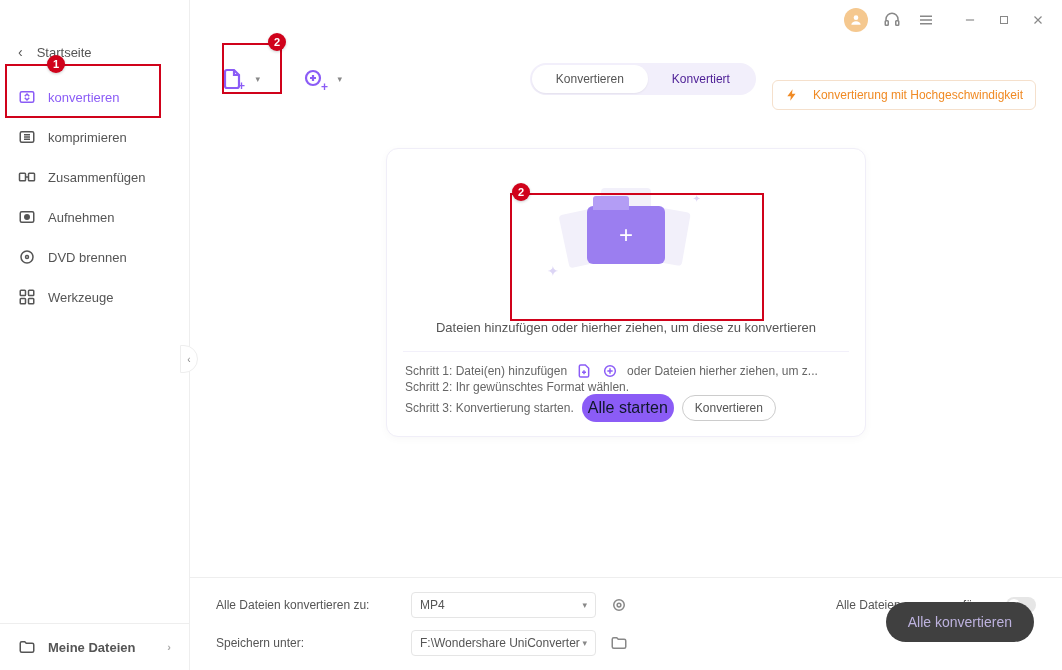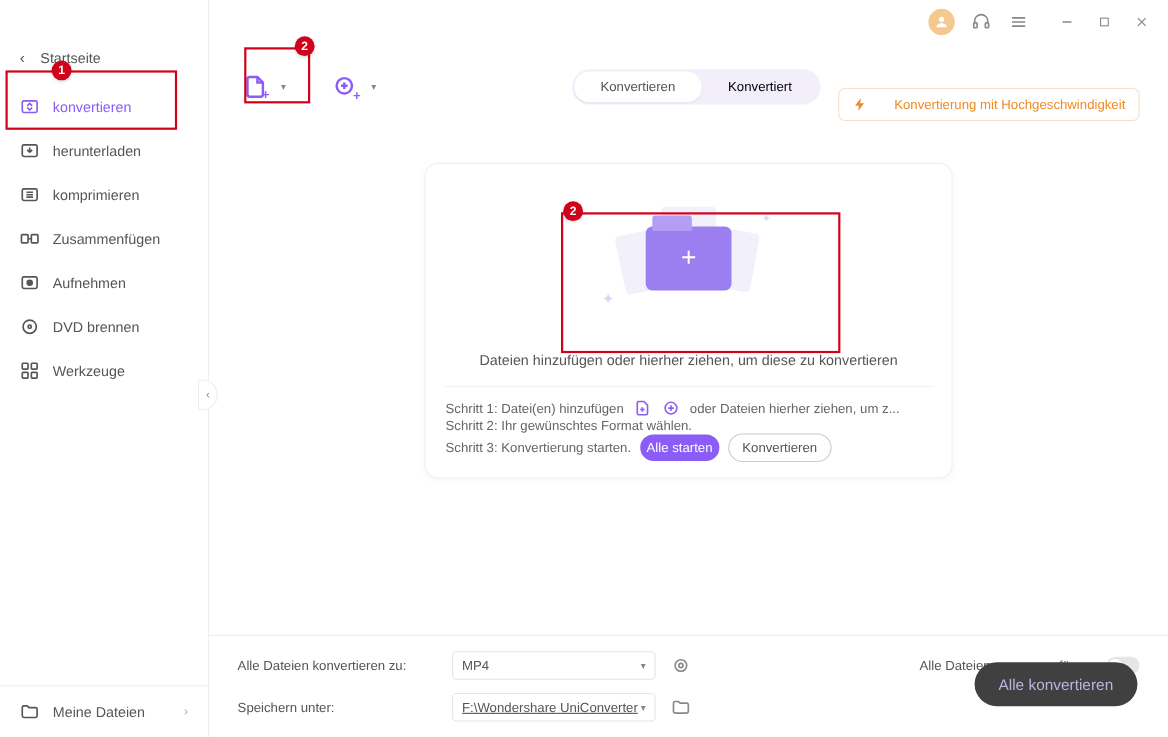--- a/index.html
+++ b/index.html
@@ -10,40 +10,40 @@
 .sidebar { width: 190px; height: 100%; background: #fff; border-right: 1px solid #eee; display: flex; flex-direction: column; padding-top: 36px; }
 .sidebar-back { display: flex; align-items: center; padding: 8px 18px; margin-bottom: 10px; cursor: pointer; }
 .sidebar-back .chev { font-size: 14px; color: #555; margin-right: 14px; }
 .sidebar-back .label { color: #555; font-size: 13px; }
 .sidebar-items { display: flex; flex-direction: column; gap: 2px; }
 .sidebar-item { display: flex; align-items: center; padding: 10px 18px; cursor: pointer; color: #555; }
 .sidebar-item.active { color: #8b5cf6; }
 .sidebar-item .icon { width: 18px; height: 18px; margin-right: 12px; display: inline-flex; align-items: center; justify-content: center; }
 .sidebar-collapse { position: absolute; left: 180px; top: 345px; width: 18px; height: 28px; background: #fff; border: 1px solid #eee; border-radius: 0 14px 14px 0; display: flex; align-items: center; justify-content: center; font-size: 10px; color: #888; cursor: pointer; }
 .sidebar-bottom { margin-top: auto; border-top: 1px solid #eee; }
-.sidebar-bottom .sidebar-item { padding: 14px 18px; }
+.sidebar-bottom .sidebar-item { padding: 14px 18px; font-weight: bold; }
 
 
 .callout { position: absolute; width: 18px; height: 18px; border-radius: 50%; background: #d0021b; color: #fff; font-size: 11px; font-weight: bold; display: flex; align-items: center; justify-content: center; z-index: 20; box-shadow: 0 1px 3px rgba(0,0,0,.2); }
 .callout-box { position: absolute; border: 2px solid #d0021b; z-index: 19; }
 
 
 .main { flex: 1; height: 100%; display: flex; flex-direction: column; position: relative; }
 .titlebar { display: flex; justify-content: flex-end; align-items: center; padding: 8px 14px; gap: 14px; }
 .titlebar .tb-icon { width: 20px; height: 20px; display: inline-flex; align-items: center; justify-content: center; color: #888; cursor: pointer; }
 .titlebar .avatar { width: 24px; height: 24px; border-radius: 50%; background: #f5c88f; display: flex; align-items: center; justify-content: center; color: #fff; }
 
 .toolbar { display: flex; align-items: center; padding: 8px 26px 18px 26px; gap: 16px; }
 .toolbar .tool-btn { width: 32px; height: 32px; display: inline-flex; align-items: center; justify-content: center; color: #8b5cf6; cursor: pointer; position: relative; }
 .toolbar .tool-btn .caret { font-size: 9px; color: #888; margin-left: 3px; }
 .toolbar-spacer { flex: 1; }
 .segmented { display: flex; background: #f2effb; border-radius: 18px; padding: 2px; }
-.segmented .seg { padding: 7px 24px; border-radius: 16px; font-size: 12px; cursor: pointer; color: #000000; }
+.segmented .seg { padding: 7px 24px; border-radius: 16px; font-size: 12px; cursor: pointer; color: #4c1d95; }
 .segmented .seg.active { background: #fff; color: #555; box-shadow: 0 1px 2px rgba(0,0,0,.06); }
-.speed-badge { display: flex; align-items: center; gap: 24px; background: #fff; border: 1px solid #f5e0cc; border-radius: 6px; padding: 7px 12px; color: #f08a24; font-size: 12px; cursor: pointer; margin-left: auto; margin-top: 32px; }
+.speed-badge { display: flex; align-items: center; gap: 14px; background: #fff; border: 1px solid #f5e0cc; border-radius: 6px; padding: 7px 12px; color: #f08a24; font-size: 12px; cursor: pointer; margin-left: auto; margin-top: 32px; }
 
 
 .content { flex: 1; display: flex; align-items: flex-start; justify-content: center; padding-top: 20px; }
 .drop-card { width: 480px; border: 1px solid #f0eef8; border-radius: 12px; box-shadow: 0 2px 8px rgba(0,0,0,.03); background: #fff; padding-bottom: 14px; position: relative; }
 .drop-zone { height: 155px; display: flex; align-items: center; justify-content: center; cursor: pointer; position: relative; margin: 8px; }
 .drop-folder { position: relative; width: 110px; height: 80px; display:flex; align-items:center; justify-content:center; }
 .drop-folder .behind { position: absolute; width: 44px; height: 54px; background: #f2f0fa; border-radius: 4px; }
 .drop-folder .behind.b1 { transform: rotate(-12deg) translateX(-40px) translateY(-6px); }
 .drop-folder .behind.b2 { transform: rotate(10deg) translateX(38px) translateY(-6px); }
 .drop-folder .behind.b3 { transform: translateY(-20px); width:50px; }
@@ -51,21 +51,21 @@
 .drop-folder .folder::before { content:""; position:absolute; top:-10px; left:6px; width:36px; height:14px; background:#b39df5; border-radius:3px 3px 0 0; }
 .drop-folder .plus { color:#fff; font-size:24px; font-weight: 300; }
 .drop-folder .sparkle { position:absolute; color:#dcd5f5; font-size:14px; }
 .drop-folder .s1 { left:-24px; bottom:-4px; } .drop-folder .s2 { right:-20px; top:-2px; font-size:10px; }
 .drop-caption { text-align: center; color: #555; font-size: 13px; margin: 6px 16px 16px; }
 .steps-divider { height:1px; background:#f2f0fa; margin:0 16px 10px; }
 .steps { display:flex; flex-direction:column; padding: 0 18px; font-size:12px; color:#666; }
 .step-row { display:flex; align-items:center; gap:8px; flex-wrap:nowrap; }
 .step-row .truncate { overflow:hidden; text-overflow:ellipsis; white-space:nowrap; flex:1; min-width:0; }
 .step-mini-icon { width:18px; height:18px; display:inline-flex; align-items:center; justify-content:center; color:#8b5cf6; }
-.btn-primary { background:#8b5cf6; color:#ffffff; border:none; border-radius:14px; padding:5px 6px; font-size:12px; cursor:pointer; }
+.btn-primary { background:#8b5cf6; color:#0f172a; border:none; border-radius:14px; padding:5px 6px; font-size:16px; cursor:pointer; }
 .btn-outline { background:#fff; color:#555; border:1px solid #ccc; border-radius:14px; padding:5px 12px; font-size:12px; cursor:pointer; }
 
 
 .footer { border-top: 1px solid #eee; padding: 14px 26px; display: flex; flex-direction: column; gap: 12px; }
 .footer-row { display: flex; align-items: center; gap: 14px; }
 .footer-label { color:#555; font-size:12px; width: 165px; }
 .select { width: 185px; border:1px solid #e5e5e5; border-radius:4px; padding:5px 8px; font-size:12px; color:#555; display:flex; align-items:center; justify-content:space-between; cursor:pointer;margin-left:16px; }
 .select .caret { font-size:9px; color:#888; }
 .footer-icon { width:18px; height:18px; display:inline-flex; align-items:center; justify-content:center; color:#888; cursor:pointer; }
 .toggle { width:30px; height:16px; background:#e6e6e6; border-radius:8px; position:relative; cursor:pointer; }
@@ -87,29 +87,20 @@
     </div>
     <div class="sidebar-items">
       <div class="sidebar-item active">
         <span class="icon">
             <svg width="18" height="18" viewBox="0 0 24 24" fill="none" stroke="#8b5cf6" stroke-width="2">
               <rect x="3" y="5" width="18" height="14" rx="2"></rect>
               <path d="M9 11l3-3 3 3M9 13l3 3 3-3" stroke="#8b5cf6"></path>
             </svg>
           </span>
         <span>konvertieren</span>
-      </div>
-      <div class="sidebar-item">
-        <span class="icon">
-            <svg width="18" height="18" viewBox="0 0 24 24" fill="none" stroke="#555" stroke-width="2">
-              <rect x="3" y="5" width="18" height="14" rx="2"></rect>
-              <path d="M12 8v6m0 0l-3-3m3 3l3-3"></path>
-            </svg>
-          </span>
-        <span>herunterladen</span>
       </div>
       <div class="sidebar-item">
         <span class="icon">
             <svg width="18" height="18" viewBox="0 0 24 24" fill="none" stroke="#555" stroke-width="2">
               <rect x="3" y="5" width="18" height="14" rx="2"></rect>
               <path d="M8 9h8M8 12h8M8 15h8"></path>
             </svg>
           </span>
         <span>komprimieren</span>
       </div>
@@ -305,21 +296,21 @@
         <div class="footer-right">
           <span>Alle Dateien zusammenfügen:</span>
           <div class="toggle">
               <div class="knob"></div>
             </div>
         </div>
       </div>
       <div class="footer-row">
         <span class="footer-label">Speichern unter:</span>
         <div class="select">
-          <span style="overflow:hidden;text-overflow:ellipsis;white-space:nowrap;text-decoration:underline;">F:\Wondershare UniConverter</span>
+          <span style="overflow:hidden;text-overflow:ellipsis;white-space:nowrap;">F:\Wondershare UniConverter</span>
           <span class="caret">▾</span>
         </div>
         <span class="footer-icon">
             <svg width="18" height="18" viewBox="0 0 24 24" fill="none" stroke="#888" stroke-width="2">
               <path d="M3 7a2 2 0 012-2h4l2 2h8a2 2 0 012 2v8a2 2 0 01-2 2H5a2 2 0 01-2-2V7z"></path>
             </svg>
           </span>
       </div>
     </div>
 

